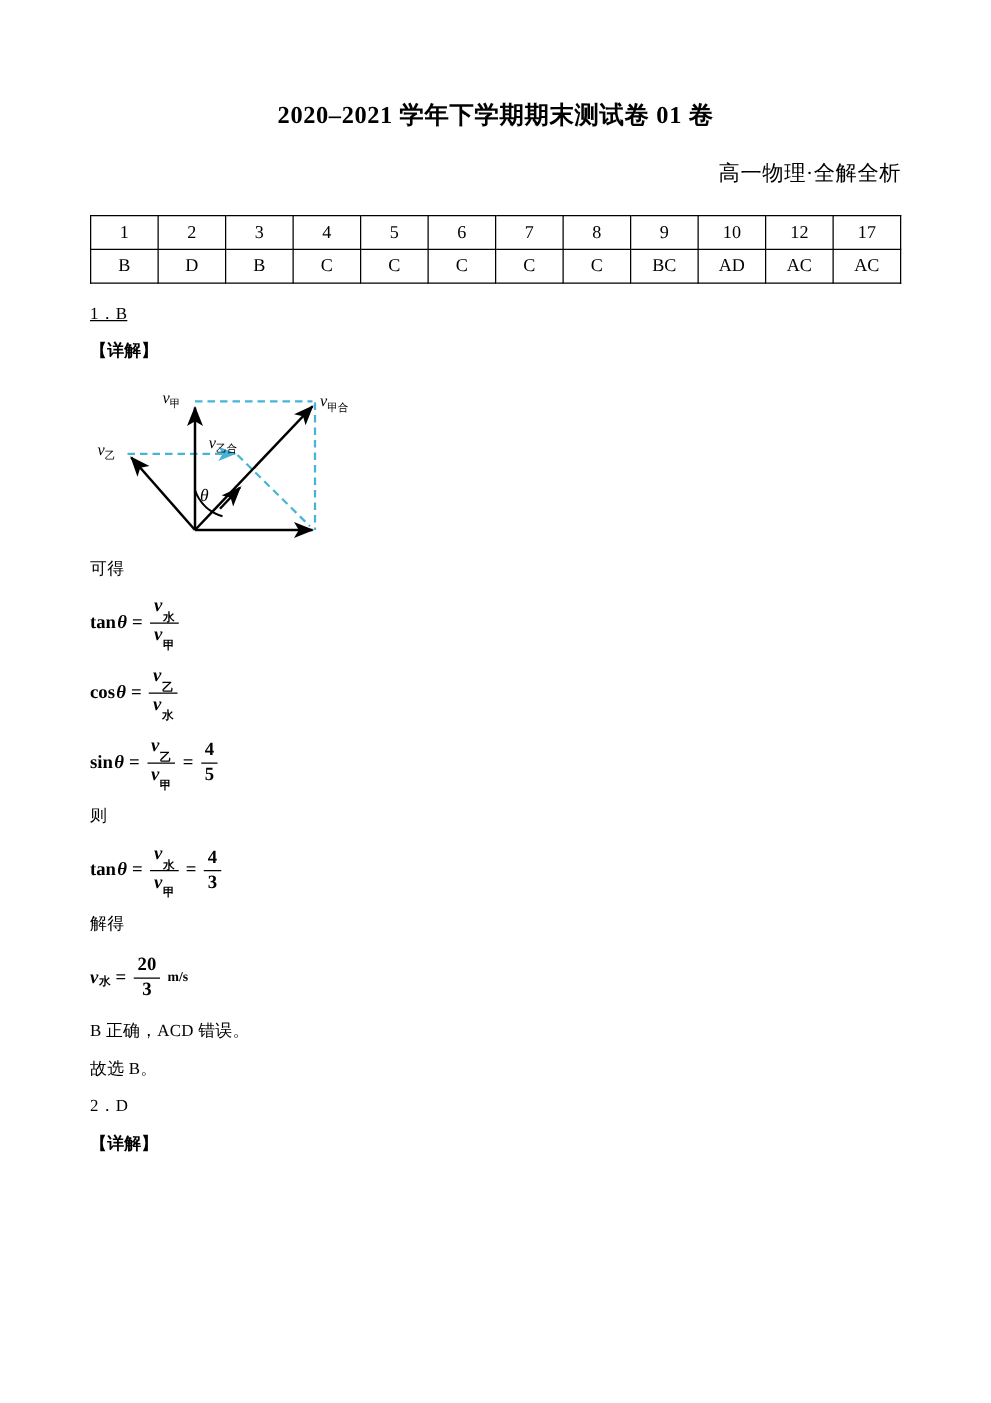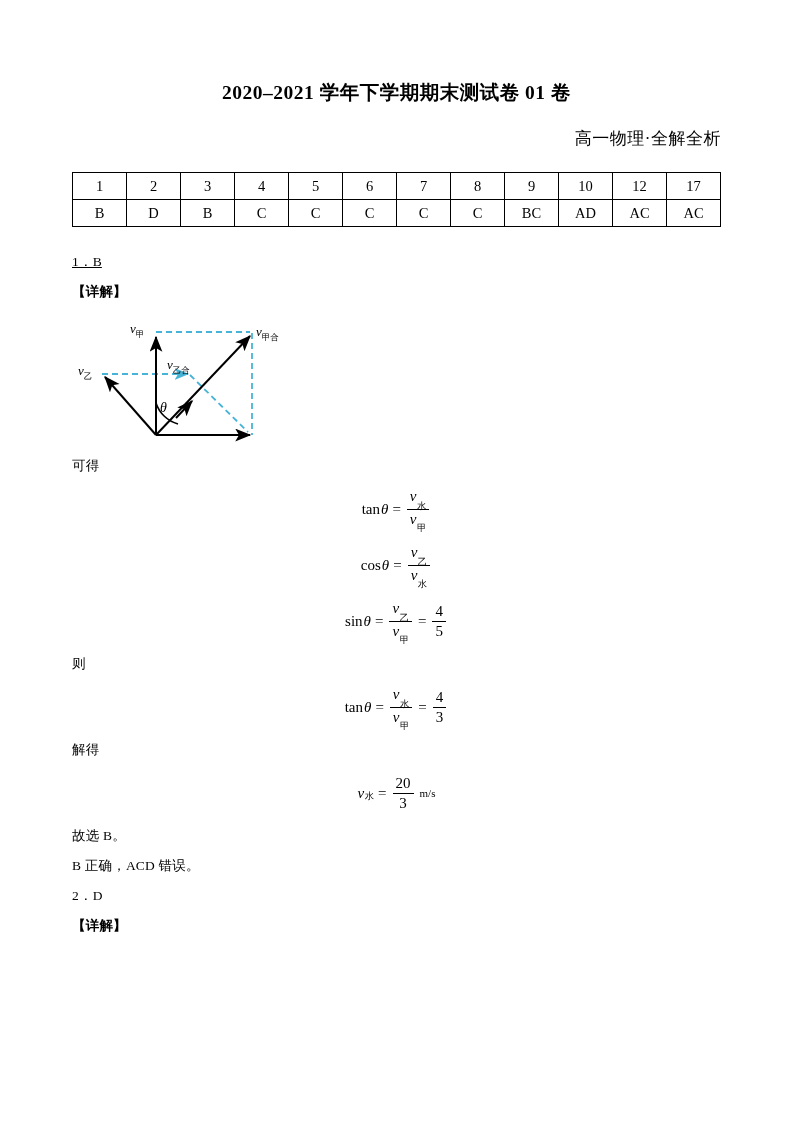--- a/index.html
+++ b/index.html
@@ -65,21 +65,21 @@
 
   
   .para {
     font-size: 13.5px;
     line-height: 30px;
     margin: 0;
     text-align: justify;
     letter-spacing: 0.2px;
   }
   .para.first-line {
-    margin-top: 20px;
+    margin-top: 9px;
     text-decoration: underline;
   }
   .para-bold {
     font-weight: bold;
   }
 
   
   .figure-wrap {
     position: relative;
     height: 140px;
@@ -92,21 +92,21 @@
   }
 
   
   .formula-block {
     text-align: center;
     margin: 0;
     padding: 0;
     height: 56px;
     display: flex;
     align-items: center;
-    justify-content: center;
+    font-weight: bold;
   }
   .formula {
     display: inline-flex;
     align-items: center;
     font-size: 15px;
     font-family: "Liberation Serif", "DejaVu Serif", serif;
   }
   .fn { 
     font-style: normal;
     margin-right: 1px;
@@ -312,19 +312,19 @@
         <span class="sub">水</span>
         <span class="eq">=</span>
         <span class="frac">
           <span class="num">20</span>
           <span class="den">3</span>
         </span>
         <span class="unit">m/s</span>
       </span>
     </div>
 
+    <p class="para">B 正确，ACD 错误。</p>
     <p class="para">故选 B。</p>
-    <p class="para">B 正确，ACD 错误。</p>
     <p class="para">2．D</p>
     <p class="para para-bold">【详解】</p>
 
   </div>
 </div>
 
 </body></html>

